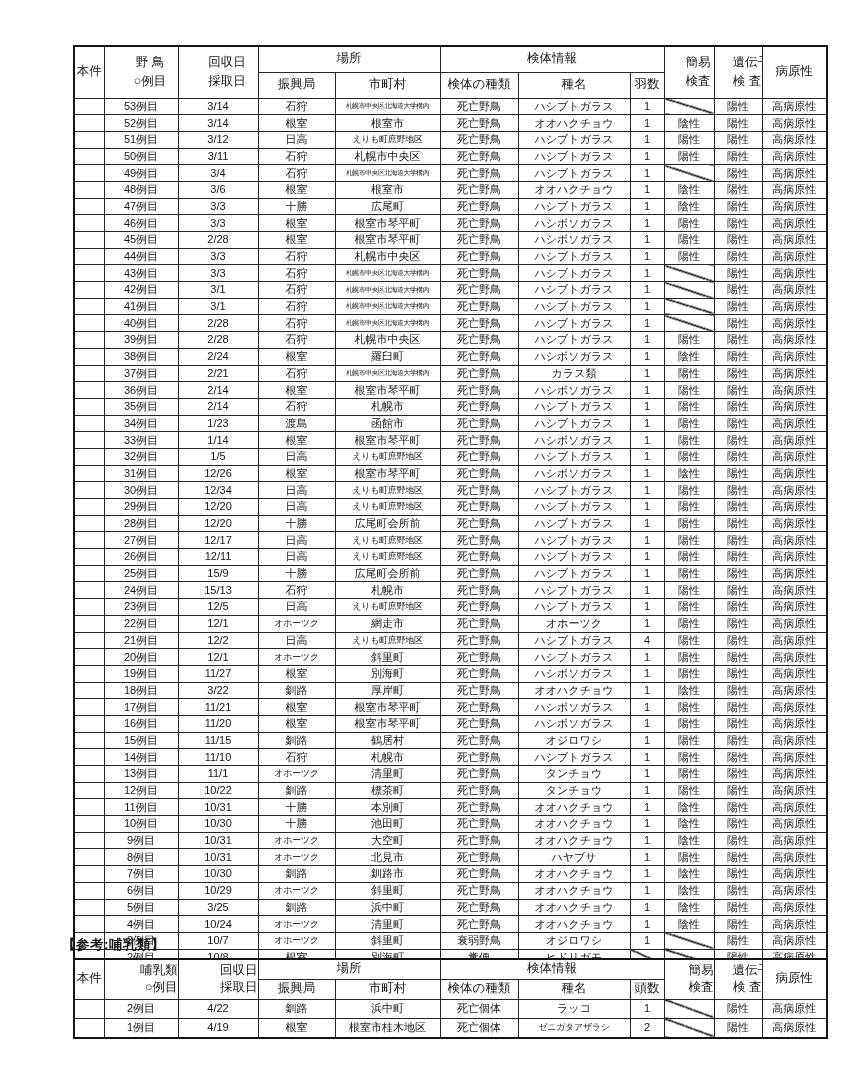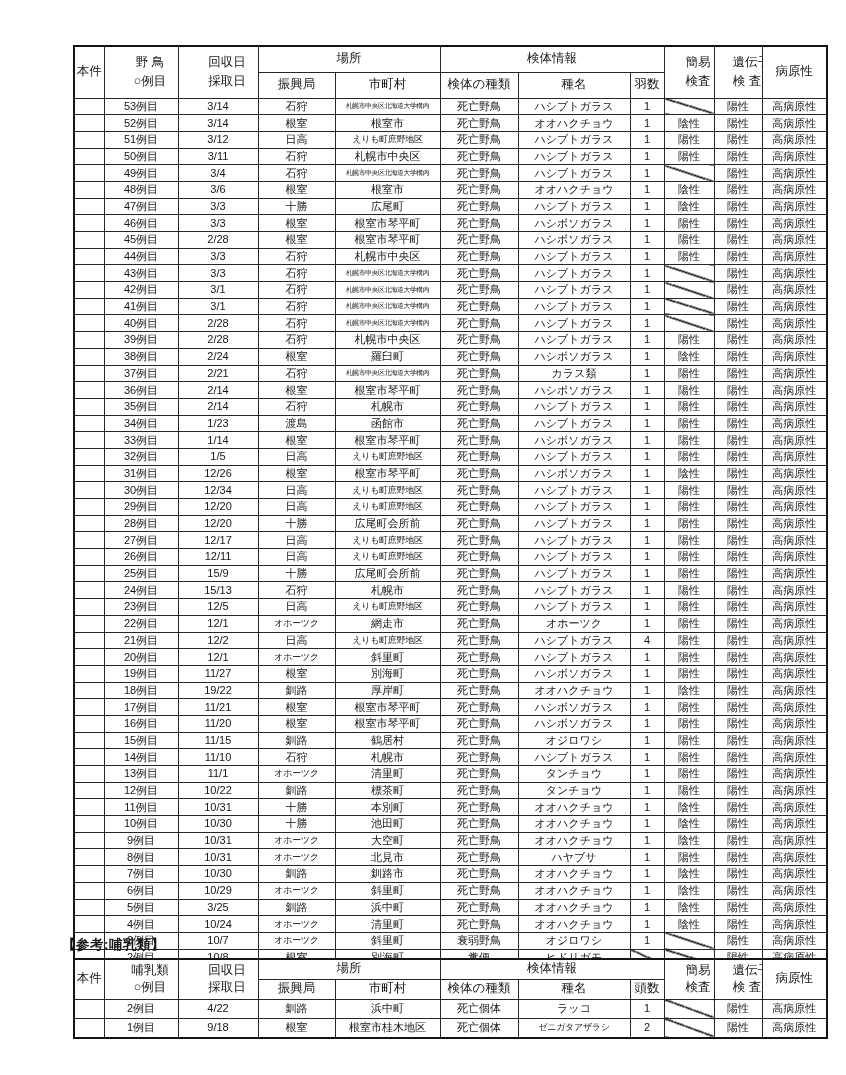--- a/index.html
+++ b/index.html
@@ -28,21 +28,21 @@
   .report-table tbody td.sm{font-size:9px;letter-spacing:-0.3px;}
   .report-table tbody td.xs{font-size:6.8px;letter-spacing:-0.4px;}
   .report-table tbody td.slash{
     background-image:linear-gradient(to right top,
       transparent calc(50% - 0.9px),#2a2a2a calc(50% - 0.9px),
       #2a2a2a calc(50% + 0.9px),transparent calc(50% + 0.9px));
   }
   .birds{left:73px;top:45px;width:753px;}
   .mammals{left:73px;top:958px;width:753px;}
   .mammals thead tr{height:20px;}
-  .mammals thead th .hl{line-height:1.35;}
+  .mammals thead th .hl{line-height:1.35;text-align:right;}
   .mammals tbody td{height:18px;}
   .section-title{
     position:absolute;left:62px;top:936px;
     font-size:13.5px;font-weight:700;letter-spacing:0.5px;
   }
 </style>
 </head>
 <body>
 
 <div class="page">
@@ -544,21 +544,21 @@
           <td>死亡野鳥</td>
           <td>ハシボソガラス</td>
           <td>1</td>
           <td>陽性</td>
           <td>陽性</td>
           <td>高病原性</td>
         </tr>
         <tr>
           <td></td>
           <td>18例目</td>
-          <td>19/22</td>
+          <td>3/22</td>
           <td>釧路</td>
           <td>厚岸町</td>
           <td>死亡野鳥</td>
           <td>オオハクチョウ</td>
           <td>1</td>
           <td>陰性</td>
           <td>陽性</td>
           <td>高病原性</td>
         </tr>
         <tr>
@@ -842,21 +842,21 @@
           <td>死亡個体</td>
           <td>ラッコ</td>
           <td>1</td>
           <td class="slash"></td>
           <td>陽性</td>
           <td>高病原性</td>
         </tr>
         <tr>
           <td></td>
           <td>1例目</td>
-          <td>9/18</td>
+          <td>4/19</td>
           <td>根室</td>
           <td>根室市桂木地区</td>
           <td>死亡個体</td>
           <td class="sm">ゼニガタアザラシ</td>
           <td>2</td>
           <td class="slash"></td>
           <td>陽性</td>
           <td>高病原性</td>
         </tr>
       </tbody>

